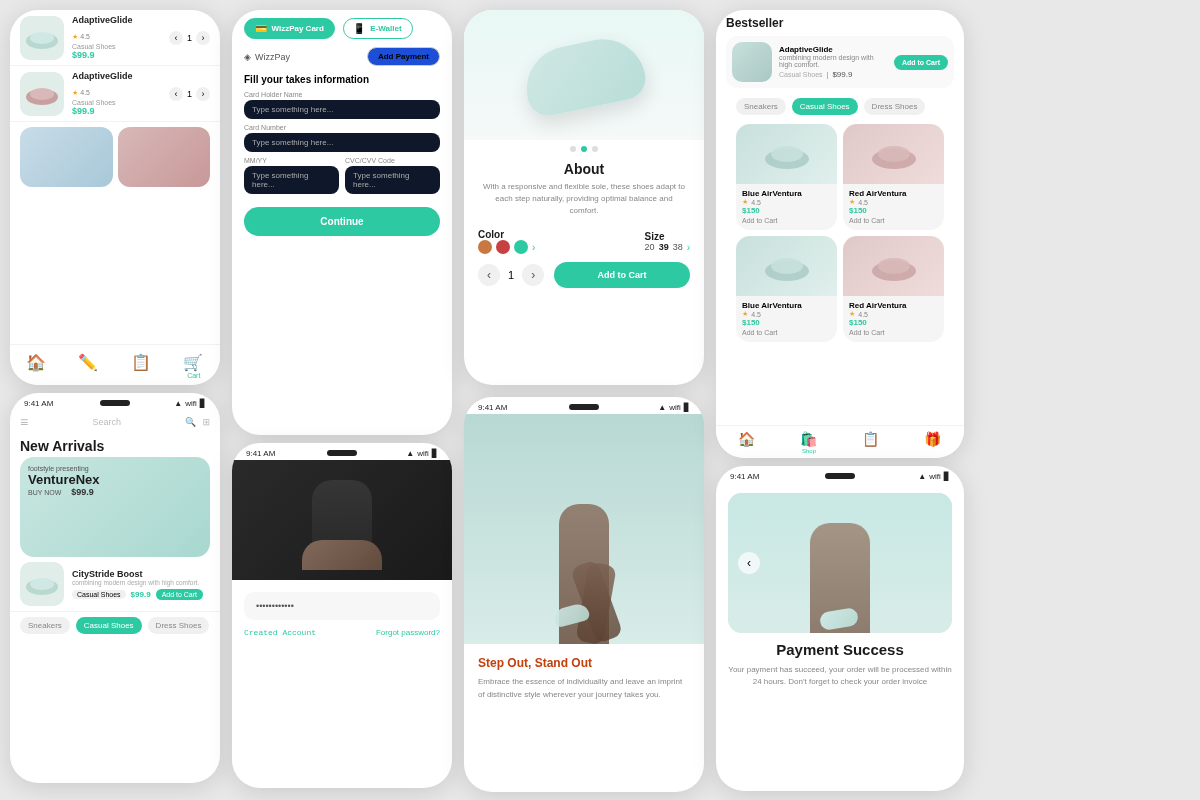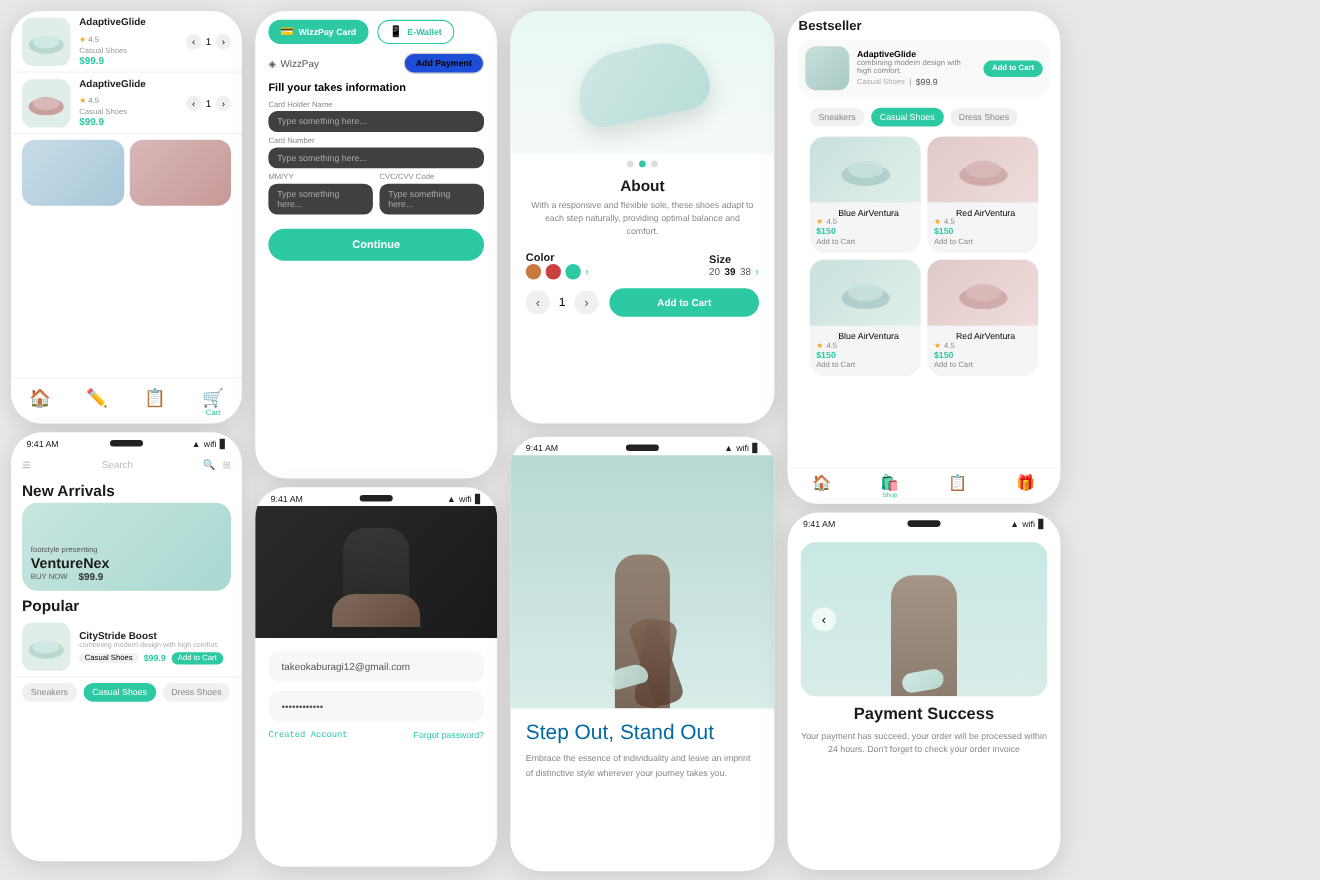--- a/index.html
+++ b/index.html
@@ -188,27 +188,27 @@
       display: flex;
       align-items: center;
       justify-content: space-between;
       padding: 4px 10px 4px;
       font-size: 9px;
       color: #bbb;
     }
     .section-title { font-size: 14px; font-weight: 800; color: #1a1a1a; padding: 4px 10px 3px; }
     .hero-banner {
       margin: 0 10px;
-      height: 80px;
+      height: 100px;
       border-radius: 14px;
       background: linear-gradient(135deg, #c8e6e0 0%, #a8d8d0 100%);
       position: relative;
       overflow: hidden;
       display: flex;
-      align-items: flex-end;
+      align-items: flex-start;
       padding: 8px;
     }
     .hero-tag { font-size: 7px; color: #555; }
     .hero-name { font-size: 13px; font-weight: 800; color: #1a1a1a; }
     .hero-price { font-size: 9px; color: #333; font-weight: 600; }
     .popular-title { font-size: 14px; font-weight: 800; color: #1a1a1a; padding: 5px 10px 3px; }
     .pay-tabs {
       display: flex;
       gap: 8px;
       padding: 0 12px 8px;
@@ -241,21 +241,21 @@
       border-radius: 20px;
       padding: 4px 10px;
       font-size: 8px;
       font-weight: 600;
       background: #1d4ed8;
     }
     .form-title { font-size: 10px; font-weight: 700; padding: 0 12px 6px; }
     .form-group { padding: 0 12px 5px; }
     .form-label { font-size: 7px; color: #888; margin-bottom: 2px; }
     .form-input {
-      background: #404040;
+      background: #0f172a;
       border-radius: 8px;
       padding: 5px 8px;
       font-size: 8px;
       color: #aaa;
       width: 100%;
     }
     .form-row { display: flex; gap: 6px; padding: 0 12px 5px; }
     .form-row .form-group { padding: 0; flex: 1; }
     .continue-btn {
       margin: 8px 12px;
@@ -356,21 +356,21 @@
     .step-hero {
       height: 210px;
       background: linear-gradient(180deg, #b8d8d4 0%, #d4ece8 100%);
       display: flex;
       align-items: flex-end;
       justify-content: center;
       overflow: hidden;
       position: relative;
     }
     .step-content { padding: 12px 14px; }
-    .step-main-title { font-size: 19px; font-weight: 400; color: #0369a1; margin-bottom: 6px; }
+    .step-main-title { font-size: 12px; font-weight: 700; color: #c2410c; margin-bottom: 6px; }
     .step-desc { font-size: 8px; color: #888; line-height: 1.6; }
 
     
     .bestseller-section {
       padding: 6px 10px;
     }
     .bestseller-title { font-size: 12px; font-weight: 800; color: #1a1a1a; margin-bottom: 6px; }
     .bestseller-item {
       display: flex;
       align-items: center;
@@ -426,21 +426,21 @@
       background: #f5f5f5;
     }
     .shoe-card-img {
       height: 60px;
       background: linear-gradient(135deg, #c8e0dc, #e0f0ec);
     }
     .shoe-card-img.red {
       background: linear-gradient(135deg, #e0c8c8, #f0dcdc);
     }
     .shoe-card-info { padding: 5px 6px 4px; }
-    .shoe-card-name { font-size: 8px; font-weight: 400; margin-left: 20px; }
+    .shoe-card-name { font-size: 8px; font-weight: 700; }
     .shoe-card-star { color: #f5a623; font-size: 7px; }
     .shoe-card-price { font-size: 8px; color: #2dc9a2; font-weight: 700; }
     .shoe-card-btn {
       font-size: 7px; color: #888; cursor: pointer;
       padding: 2px 0;
     }
 
     
     .bs-nav {
       display: flex;
@@ -568,21 +568,20 @@
     <div class="hero-banner">
       <div style="z-index:2;">
         <div class="hero-tag">footstyle presenting</div>
         <div class="hero-name">VentureNex</div>
         <div style="display:flex;gap:10px;align-items:center;">
           <span style="font-size:7px;color:#555;">BUY NOW</span>
           <span class="hero-price">$99.9</span>
         </div>
       </div>
     </div>
-    <div class="popular-title">Popular</div>
     <div class="product-item">
       <div class="product-img" style="background:#e0ede8;">
         <svg width="36" height="22" viewBox="0 0 36 22">
             <ellipse cx="18" cy="14" rx="16" ry="8" fill="#b8d8d0"></ellipse>
             <ellipse cx="18" cy="11" rx="12" ry="6" fill="#d0e8e4"></ellipse>
           </svg>
       </div>
       <div class="product-info">
         <div class="product-name">CityStride Boost</div>
         <div class="product-cat" style="font-size:6.5px;color:#aaa;">combining modern design with high comfort.</div>
@@ -656,21 +655,20 @@
         <span>wifi</span>
         <span>▊</span>
       </div>
     </div>
 
     <div style="height:120px;background:linear-gradient(135deg,#2a2a2a 0%,#1a1a1a 100%);position:relative;overflow:hidden;display:flex;align-items:center;justify-content:center;">
       <div style="width:60px;height:80px;background:linear-gradient(180deg,#3a3a3a,#2a2a2a);border-radius:20px;opacity:0.8;"></div>
       <div style="position:absolute;bottom:10px;width:80px;height:30px;background:linear-gradient(135deg,#8a7060,#6a5040);border-radius:20px 20px 0 0;opacity:0.9;"></div>
     </div>
     <div class="login-phone">
-      <input class="login-input" type="email" style="display: block;" value="takeokaburagi12@gmail.com">
       <input class="login-input" type="password" style="display: block;" value="••••••••••••">
       <div class="login-links">
         <span class="login-created">Created Account</span>
         <span class="login-forgot">Forgot password?</span>
       </div>
     </div>
   </div>
 
 </div>
 

